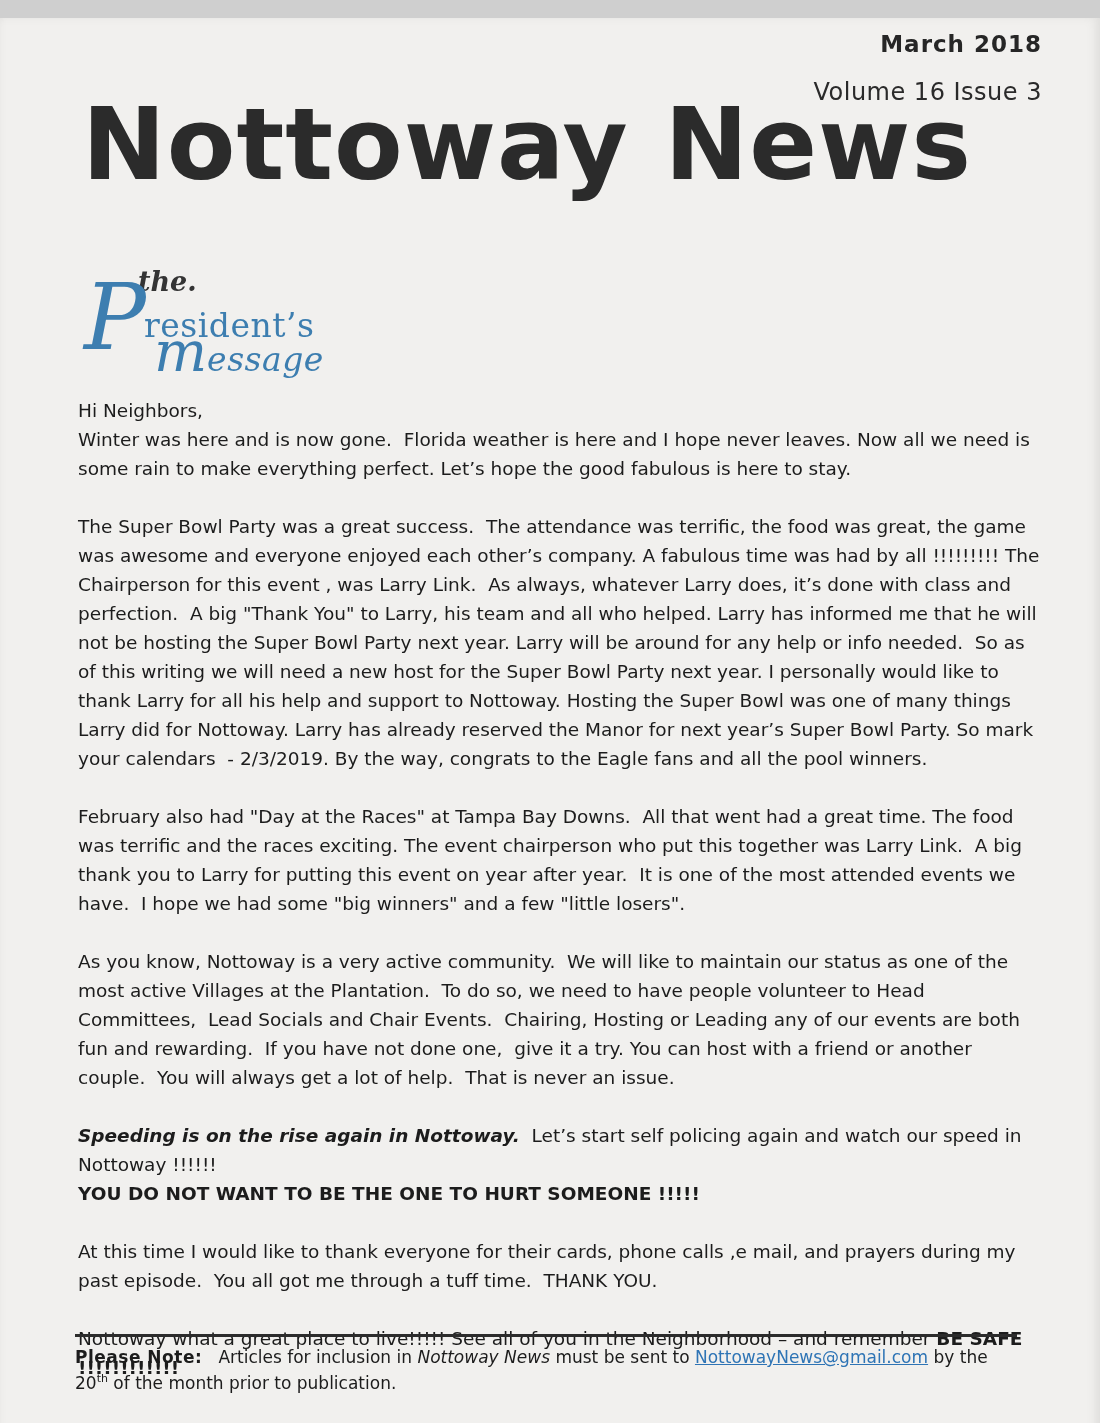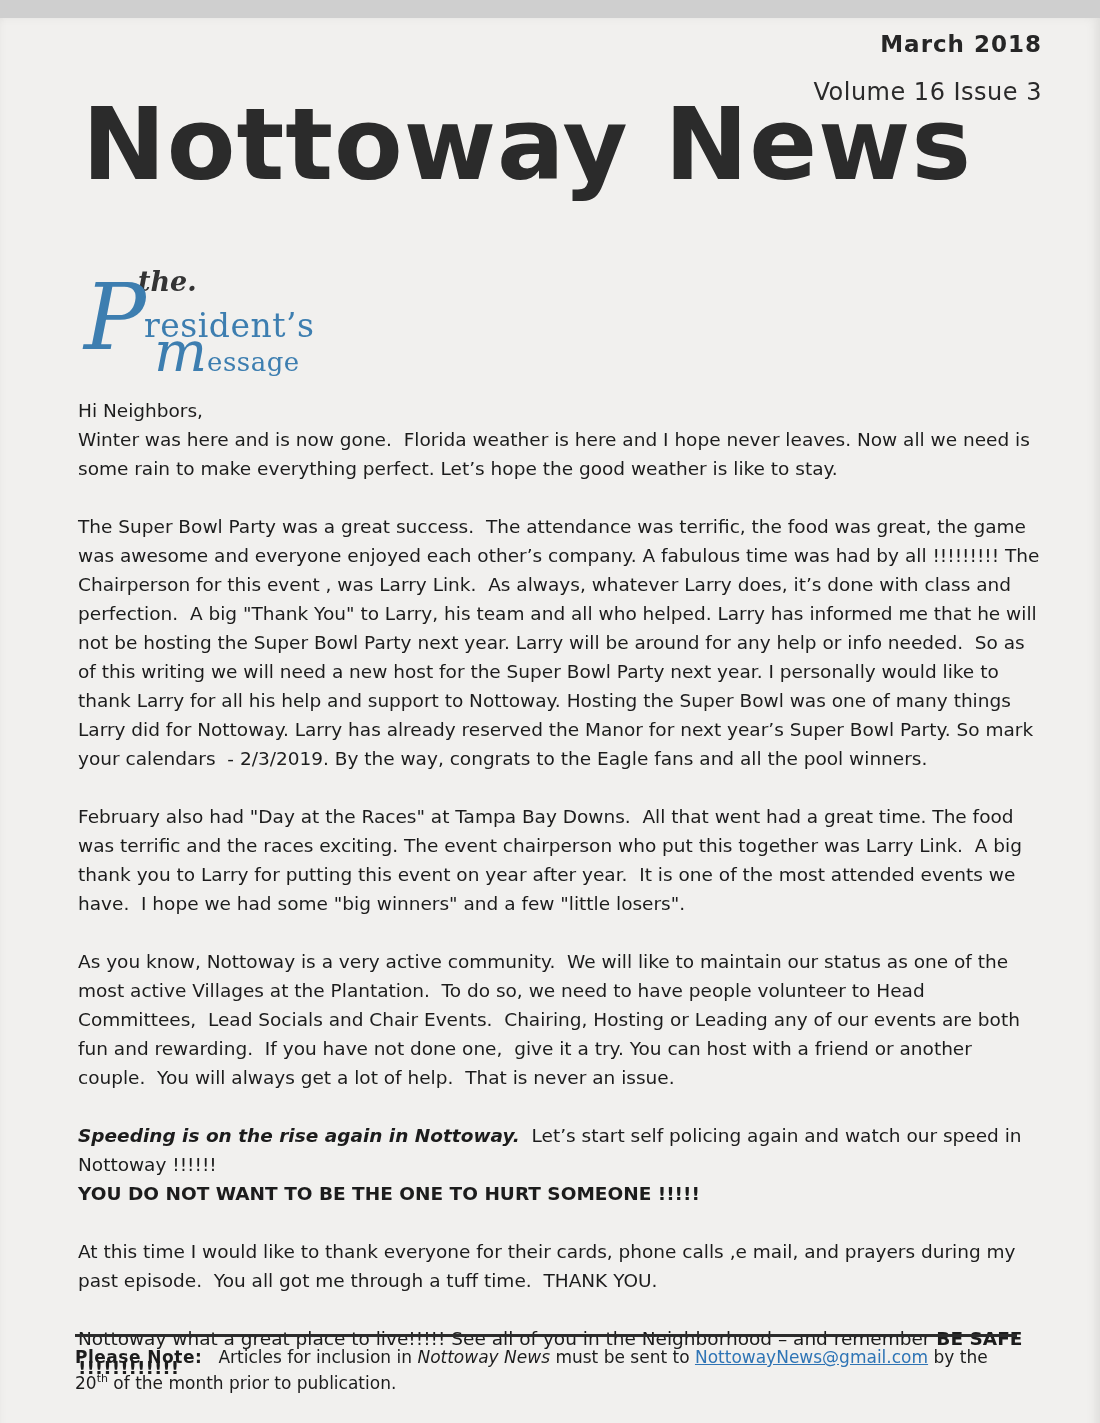--- a/index.html
+++ b/index.html
@@ -41,21 +41,21 @@
   .pm-presidents{
     position:absolute;left:56px;top:40px;
     font-family:"DejaVu Serif",serif;
     font-size:33px;color:#3d7eb0;letter-spacing:0.5px;
   }
   .pm-message{
     position:absolute;left:66px;top:58px;
     display:flex;align-items:baseline;color:#3d7eb0;
   }
   .pm-m{font-family:"DejaVu Serif",serif;font-style:italic;font-size:56px;line-height:1;}
-  .pm-essage{font-family:"DejaVu Serif",serif;font-size:26px;letter-spacing:0.5px;}
+  .pm-essage{font-family:"DejaVu Serif",serif;font-size:33px;letter-spacing:0.5px;font-style:italic;}
   
   .body-text{
     position:absolute;left:78px;top:378px;width:964px;
     font-size:18.5px;line-height:29px;color:#1c1c1c;
   }
   .body-text p{margin:0 0 29px 0;white-space:pre-wrap;}
   .seg-bold-italic{font-weight:700;font-style:italic;}
   .seg-bold{font-weight:700;}
   
   .footer{
@@ -83,21 +83,21 @@
     <span class="pm-the">the.</span>
     <span class="pm-p">P</span>
     <span class="pm-presidents">resident’s</span>
     <span class="pm-message">
         <span class="pm-m">m</span>
         <span class="pm-essage">essage</span>
       </span>
   </div>
 
   <div class="body-text">
-    <p><span>Hi Neighbors,</span><br><span>Winter was here and is now gone.  Florida weather is here and I hope never leaves. Now all we need is some rain to make everything perfect. Let’s hope the good weather is like to stay.</span></p>
+    <p><span>Hi Neighbors,</span><br><span>Winter was here and is now gone.  Florida weather is here and I hope never leaves. Now all we need is some rain to make everything perfect. Let’s hope the good fabulous is here to stay.</span></p>
 
     <p>The Super Bowl Party was a great success.  The attendance was terrific, the food was great, the game was awesome and everyone enjoyed each other’s company. A fabulous time was had by all !!!!!!!!! The Chairperson for this event , was Larry Link.  As always, whatever Larry does, it’s done with class and perfection.  A big "Thank You" to Larry, his team and all who helped. Larry has informed me that he will not be hosting the Super Bowl Party next year. Larry will be around for any help or info needed.  So as of this writing we will need a new host for the Super Bowl Party next year. I personally would like to thank Larry for all his help and support to Nottoway. Hosting the Super Bowl was one of many things Larry did for Nottoway. Larry has already reserved the Manor for next year’s Super Bowl Party. So mark your calendars  - 2/3/2019. By the way, congrats to the Eagle fans and all the pool winners.</p>
 
     <p>February also had "Day at the Races" at Tampa Bay Downs.  All that went had a great time. The food was terrific and the races exciting. The event chairperson who put this together was Larry Link.  A big thank you to Larry for putting this event on year after year.  It is one of the most attended events we have.  I hope we had some "big winners" and a few "little losers".</p>
 
 
     <p>As you know, Nottoway is a very active community.  We will like to maintain our status as one of the most active Villages at the Plantation.  To do so, we need to have people volunteer to Head Committees,  Lead Socials and Chair Events.  Chairing, Hosting or Leading any of our events are both fun and rewarding.  If you have not done one,  give it a try. You can host with a friend or another couple.  You will always get a lot of help.  That is never an issue.</p>
 
     <p><span class="seg-bold-italic">Speeding is on the rise again in Nottoway.</span><span>  Let’s start self policing again and watch our speed in Nottoway !!!!!!</span><br><span class="seg-bold">YOU DO NOT WANT TO BE THE ONE TO HURT SOMEONE !!!!!</span></p>
 

